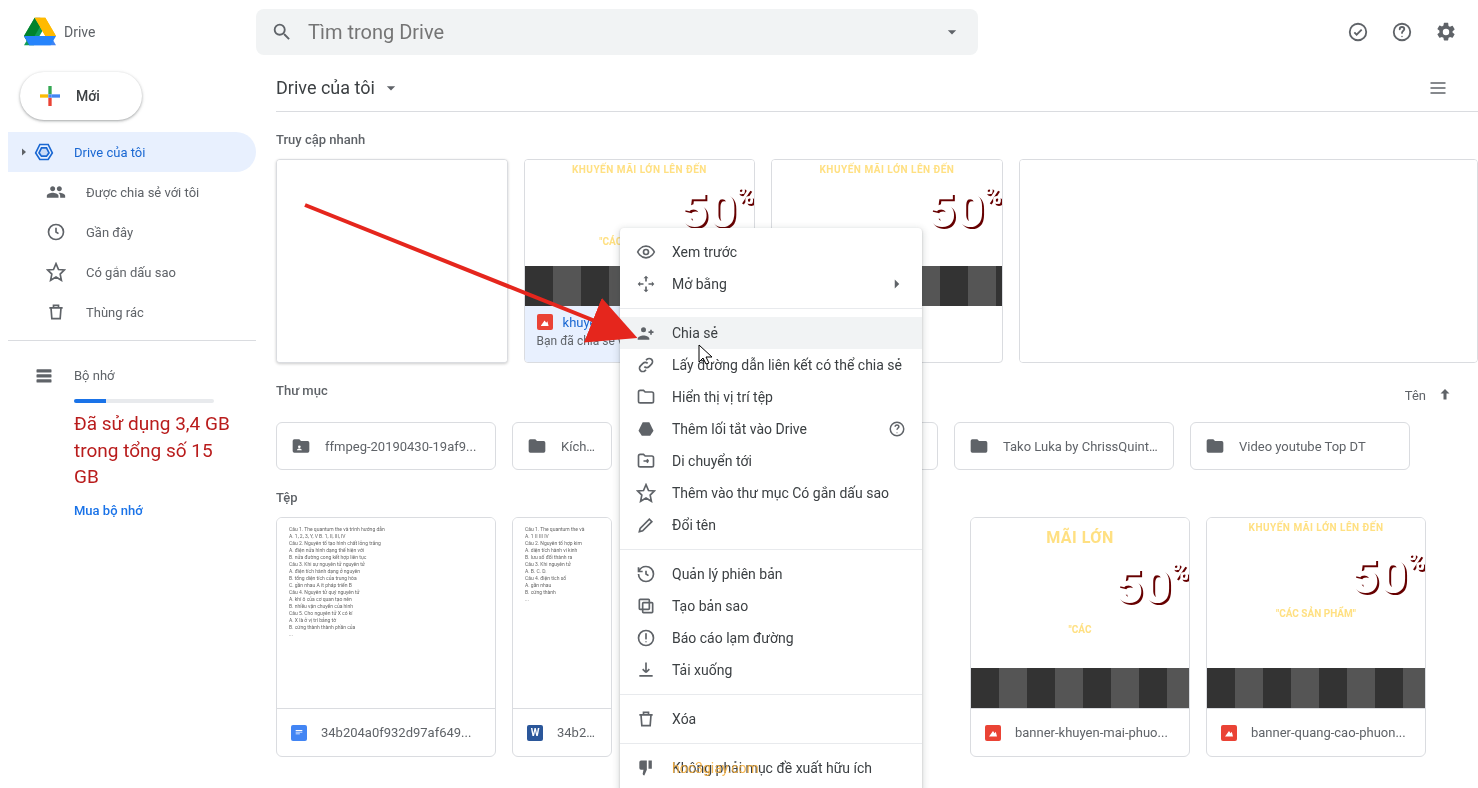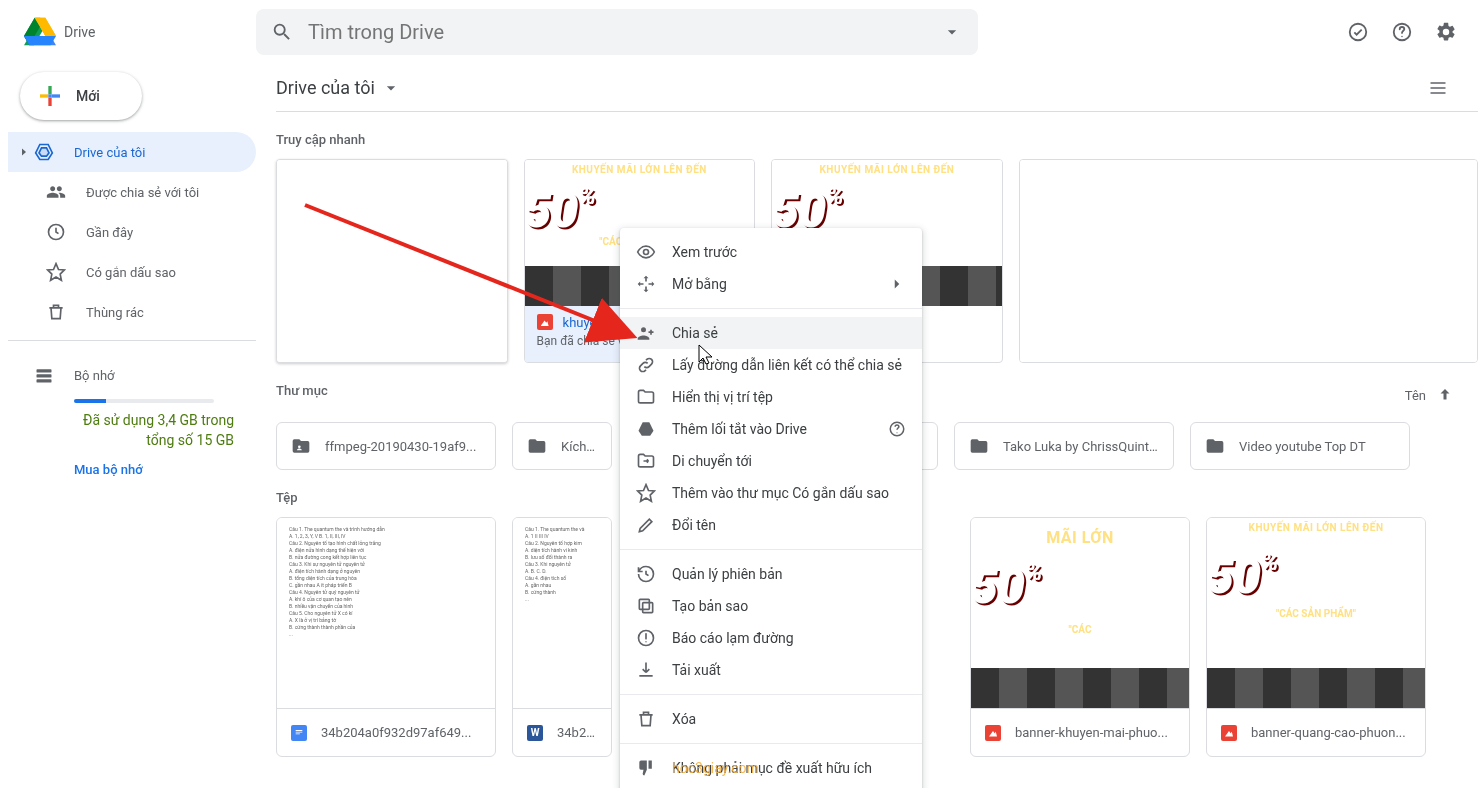--- a/index.html
+++ b/index.html
@@ -32,21 +32,21 @@
   .nav-tree-caret { width: 16px; color: #5f6368; display:flex; align-items:center; justify-content:center; }
   .nav-icon { width: 24px; height:24px; display:flex; align-items:center; justify-content:center; color:#5f6368; margin-right: 18px; }
   .nav-item.has-tree .nav-icon { margin-left: 0; }
   .nav-divider { border-top: 1px solid #dadce0; margin: 8px 0 8px 0; }
 
   .storage-section { padding: 6px 0 0 24px; }
   .storage-row { display:flex; align-items:center; height: 40px; }
   .storage-icon { width:24px; height:24px; display:flex; align-items:center; justify-content:center; color:#5f6368; margin-right:18px; }
   .storage-progress { width: 140px; height: 4px; background: #e8eaed; border-radius: 2px; margin: 4px 0 8px 42px; overflow:hidden; }
   .storage-progress .bar { height:100%; background:#1a73e8; width: 23%; }
-  .storage-text { font-size: 14px; color:#4d7c0f; margin-left: 42px; line-height: 1.4; max-width: 160px; text-align: right; }
+  .storage-text { font-size: 19px; color:#b91c1c; margin-left: 42px; line-height: 1.4; max-width: 160px; }
   .buy-link { display:block; margin: 12px 0 0 42px; font-size: 13px; color: #1a73e8; font-weight: 500; }
 
   
   .main { flex: 1; padding: 0 0 0 20px; overflow: hidden; position: relative; }
   .breadcrumb-row { height: 48px; display:flex; align-items:center; border-bottom: 1px solid #dadce0; padding-right: 20px; }
   .breadcrumb { font-size: 18px; color:#3c4043; display:flex; align-items:center; }
   .bc-caret { margin-left:6px; color:#5f6368; }
   .view-toggle { margin-left:auto; width:40px; height:40px; display:flex; align-items:center; justify-content:center; color:#5f6368; }
 
   .section-label { font-size: 13px; font-weight: 500; color:#5f6368; margin: 20px 0 12px 0; }
@@ -56,21 +56,21 @@
   .qcard .footer { height: 56px; padding: 8px 12px; }
   .qcard .title-row { display:flex; align-items:center; font-size: 13px; color:#3c4043; }
   .qcard .title-row .mini-icon { width:16px; height:16px; margin-right:10px; flex-shrink:0; }
   .qcard .title-row .t { white-space:nowrap; overflow:hidden; text-overflow: ellipsis; }
   .qcard .sub { font-size: 12px; color:#5f6368; margin-top: 4px; white-space:nowrap; overflow:hidden; text-overflow:ellipsis; }
   .qcard.sel .footer { background:#e8f0fe; }
   .qcard.sel .title-row .t { color:#1967d2; }
 
   .promo-thumb { background: linear-gradient(#b4001b,#b4001b); position:relative; }
   .promo-thumb .line { position:absolute; top:4px; left:0; right:0; text-align:center; color:#ffe082; font-size:10px; font-weight:700; letter-spacing: .5px; }
-  .promo-thumb .fifty { position:absolute; top:22px; left:0; right:0; text-align:left; color:#fff; font-size:48px; font-weight:900; font-style:italic; text-shadow: 2px 2px 0 #600; }
+  .promo-thumb .fifty { position:absolute; top:22px; left:0; right:0; text-align:right; color:#fff; font-size:48px; font-weight:900; text-shadow: 2px 2px 0 #600; }
   .promo-thumb .fifty small{ font-size:24px; vertical-align: top; }
   .promo-thumb .sub2 { position:absolute; top:76px; left:0; right:0; text-align:center; color:#ffe082; font-size:10px; font-weight:700; }
   .promo-thumb .boxes { position:absolute; bottom:0; left:0; right:0; height:40px; background: repeating-linear-gradient(90deg,#333 0 28px,#555 28px 56px); }
 
   .sort-row { display:flex; align-items:center; margin-top: -4px; padding-right: 24px; }
   .sort-row .spacer { flex:1; }
   .sort-label { font-size:13px; color:#5f6368; margin-right: 10px; }
   .sort-arrow { color:#5f6368; }
 
   .folder-row { display:flex; gap:16px; flex-wrap:wrap; margin-top: 12px; }
@@ -526,21 +526,21 @@
         </svg>
       </span>
     <span>Báo cáo lạm đường</span>
   </div>
   <div class="ctx-item">
     <span class="ctx-icon">
         <svg width="20" height="20" viewBox="0 0 24 24" fill="none" stroke="#5f6368" stroke-width="2">
           <path d="M12 3v12m0 0l-4-4m4 4l4-4M4 19h16"></path>
         </svg>
       </span>
-    <span>Tải xuất</span>
+    <span>Tải xuống</span>
   </div>
   <div class="ctx-sep"></div>
   <div class="ctx-item">
     <span class="ctx-icon">
         <svg width="20" height="20" viewBox="0 0 24 24" fill="none" stroke="#5f6368" stroke-width="2">
           <path d="M4 7h16M9 7V4h6v3M6 7l1 13h10l1-13"></path>
         </svg>
       </span>
     <span>Xóa</span>
   </div>

